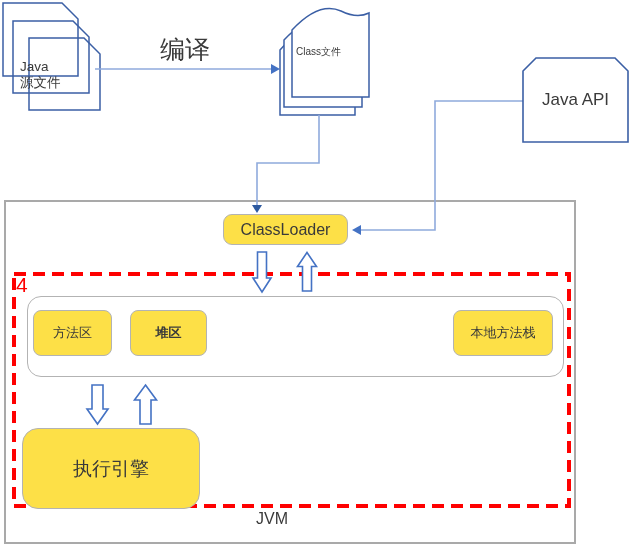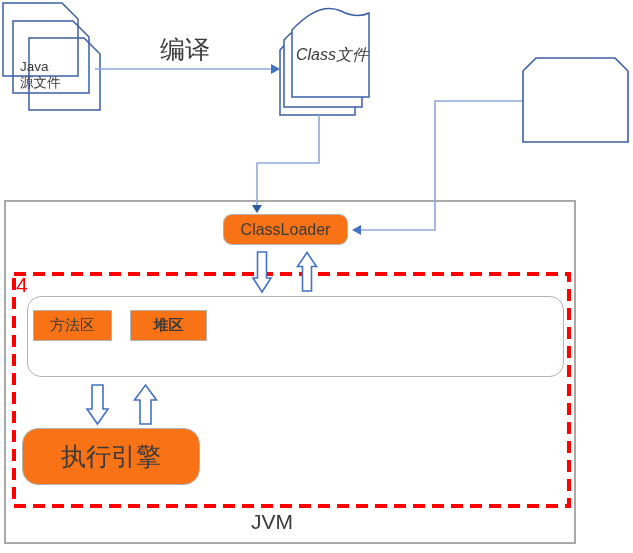--- a/index.html
+++ b/index.html
@@ -7,41 +7,41 @@
     position:relative;width:633px;height:553px;overflow:hidden;
     font-family:"Liberation Sans","DejaVu Sans",sans-serif;
     color:#3a3a3a;background:#fff;
   }
   .layer-svg{position:absolute;left:0;top:0;z-index:2;}
   .jvm-box{
     position:absolute;left:4px;top:200px;width:568px;height:340px;
     border:2.5px solid #a9a9a9;background:transparent;z-index:1;
   }
   .box{
-    position:absolute;background:#f97316;border:1.5px solid #b3b3b3;
+    position:absolute;background:#fde047;border:1.5px solid #b3b3b3;
     display:flex;align-items:center;justify-content:center;
     box-sizing:border-box;z-index:3;
   }
   .classloader{left:223px;top:214px;width:125px;height:31px;border-radius:9px;font-size:16px;}
   .runtime-container{left:27px;top:296px;width:537px;height:81px;border-radius:14px;background:transparent;}
-  .small-box{top:310px;height:31px;border-radius:1px;font-size:15px;white-space:nowrap;}
+  .small-box{top:310px;height:46px;border-radius:8px;font-size:13px;white-space:nowrap;}
   .sb-0{left:33px;width:79px;}
   .sb-1{left:130px;width:77px;font-weight:bold;}
   .sb-2{left:228px;width:79px;}
   .sb-3{left:332px;width:93px;}
   .sb-4{left:453px;width:100px;}
-  .exec-engine{left:22px;top:428px;width:178px;height:57px;border-radius:16px;font-size:25px;}
+  .exec-engine{left:22px;top:428px;width:178px;height:81px;border-radius:16px;font-size:19px;}
   .label{position:absolute;z-index:3;background:transparent;}
   .lbl-source{left:20px;top:59px;width:76px;font-size:13.5px;line-height:16px;}
   .lbl-compile{left:150px;top:33px;width:70px;text-align:center;font-size:25px;}
-  .lbl-classfile{left:296px;top:45px;width:72px;text-align:center;font-size:16px;font-style:italic;}
+  .lbl-classfile{left:296px;top:45px;width:72px;text-align:left;font-size:10px;}
   .lbl-javaapi{left:523px;top:58px;width:105px;height:84px;display:flex;align-items:center;justify-content:center;font-size:17px;}
   .lbl-region4{left:16px;top:273px;font-size:21px;color:#fe0000;font-weight:400;}
   .lbl-runtime{left:211px;top:353px;width:124px;text-align:center;font-size:18px;white-space:nowrap;}
-  .lbl-jvm{left:241px;top:510px;width:62px;text-align:center;font-size:21px;}
+  .lbl-jvm{left:241px;top:510px;width:62px;text-align:center;font-size:16px;}
 </style>
 </head>
 <body>
 
 <div class="canvas">
 
   <div class="jvm-box"></div>
 
   <svg class="layer-svg" width="633" height="553" viewBox="0 0 633 553">
 
@@ -89,28 +89,30 @@
 
   <div class="label lbl-source">
     <div>Java</div>
     <div>源文件</div>
   </div>
 
   <div class="label lbl-compile">编译</div>
 
   <div class="label lbl-classfile">Class文件</div>
 
+  <div class="label lbl-javaapi">Java API</div>
 
   <div class="box classloader">ClassLoader</div>
 
   <div class="label lbl-region4">4</div>
 
   <div class="box runtime-container"></div>
 
   <div class="box small-box sb-0">方法区</div>
   <div class="box small-box sb-1">堆区</div>
+  <div class="box small-box sb-4">本地方法栈</div>
 
 
   <div class="box exec-engine">执行引擎</div>
 
   <div class="label lbl-jvm">JVM</div>
 
 </div>
 
 </body></html>

